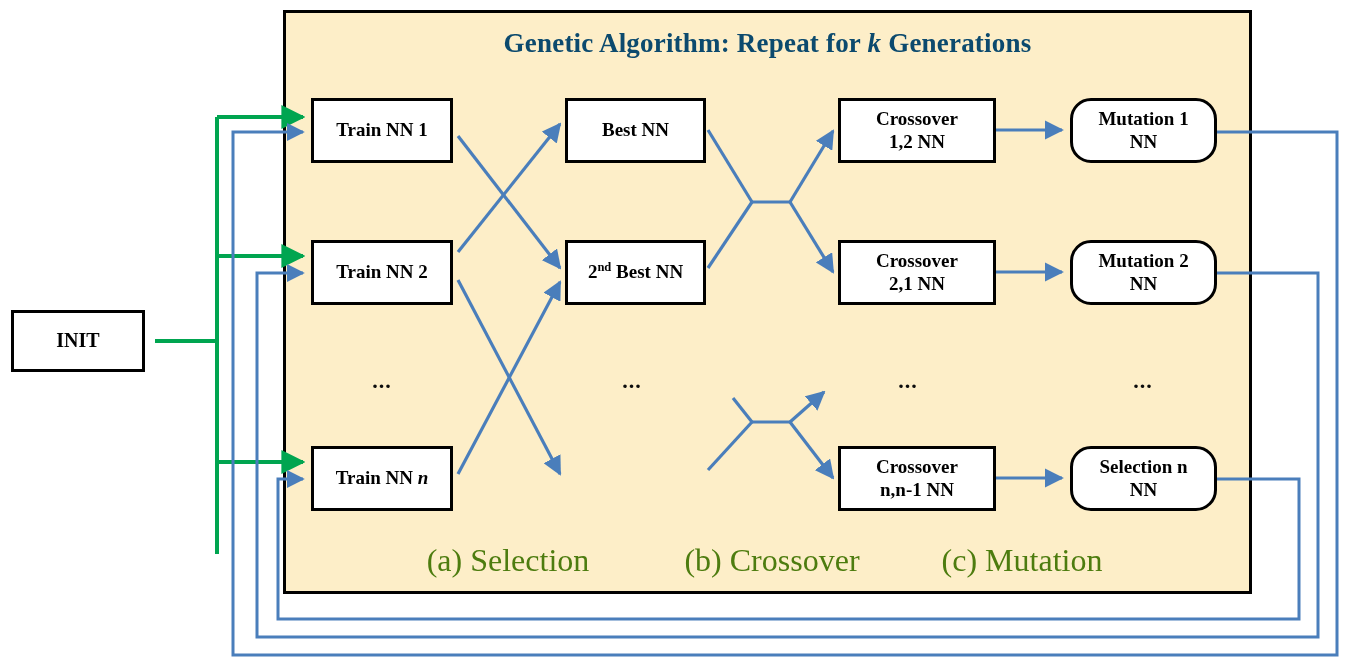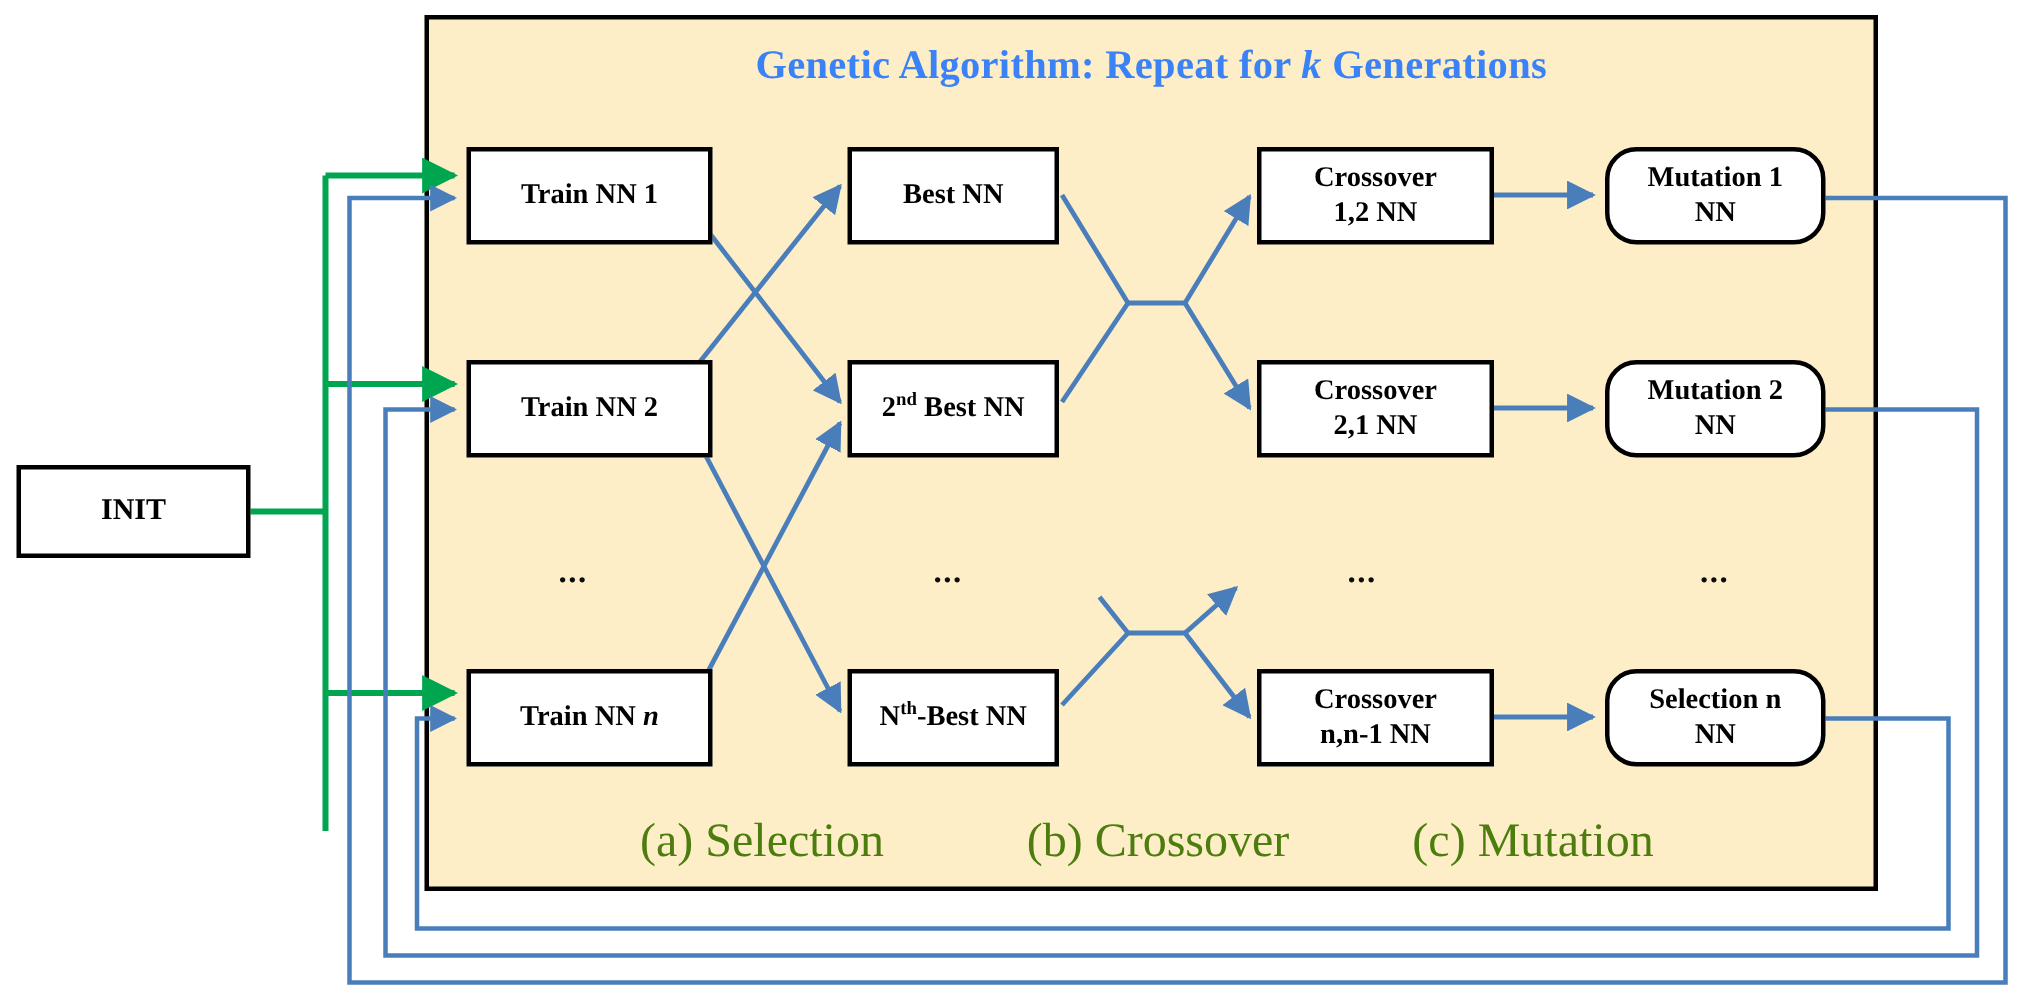--- a/index.html
+++ b/index.html
@@ -38,21 +38,21 @@
     box-sizing: border-box;
   }
   .panel-title {
     position: absolute;
     left: 0;
     top: 18px;
     width: 100%;
     text-align: center;
     font-size: 27px;
     font-weight: bold;
-    color: #3b82f6;
+    color: #0c4a6e;
     letter-spacing: 0.2px;
   }
   .panel-title .ital { font-style: italic; }
 
   .nbox {
     position: absolute;
     background: #ffffff;
     border: 3px solid #000000;
     box-sizing: border-box;
     display: flex;
@@ -65,26 +65,26 @@
     line-height: 1.18;
     padding: 0 4px;
   }
   .nbox .ital { font-style: italic; }
   .nbox sup { font-size: 0.66em; vertical-align: super; line-height: 0; }
 
   .init-box {
     position: absolute;
     left: 11px;
     top: 310px;
-    width: 156px;
+    width: 134px;
     height: 62px;
     font-size: 20px;
   }
 
-  .col-train { left: 311px; width: 164px; }
+  .col-train { left: 311px; width: 142px; }
   .col-sel   { left: 565px; width: 141px; }
   .col-cross { left: 838px; width: 158px; }
   .col-mut   { left: 1070px; width: 147px; border-radius: 21px; }
 
   .row1 { top: 98px;  height: 65px; }
   .row2 { top: 240px; height: 65px; }
   .row3 { top: 446px; height: 65px; }
 
   .ellipsis {
     position: absolute;
@@ -184,23 +184,20 @@
   <div class="nbox col-train row3">
     <span><span>Train NN </span><span class="ital">n</span></span>
   </div>
 
   <div class="nbox col-sel row1">
     <span>Best NN</span>
   </div>
   <div class="nbox col-sel row2">
     <span><span>2</span><sup>nd</sup><span> Best NN</span></span>
   </div>
-  <div class="nbox col-sel row3">
-    <span><span>N</span><sup>th</sup><span>-Best NN</span></span>
-  </div>
 
   <div class="nbox col-cross row1">
     <span><span>Crossover</span><br><span>1,2 NN</span></span>
   </div>
   <div class="nbox col-cross row2">
     <span><span>Crossover</span><br><span>2,1 NN</span></span>
   </div>
   <div class="nbox col-cross row3">
     <span><span>Crossover</span><br><span>n,n-1 NN</span></span>
   </div>

